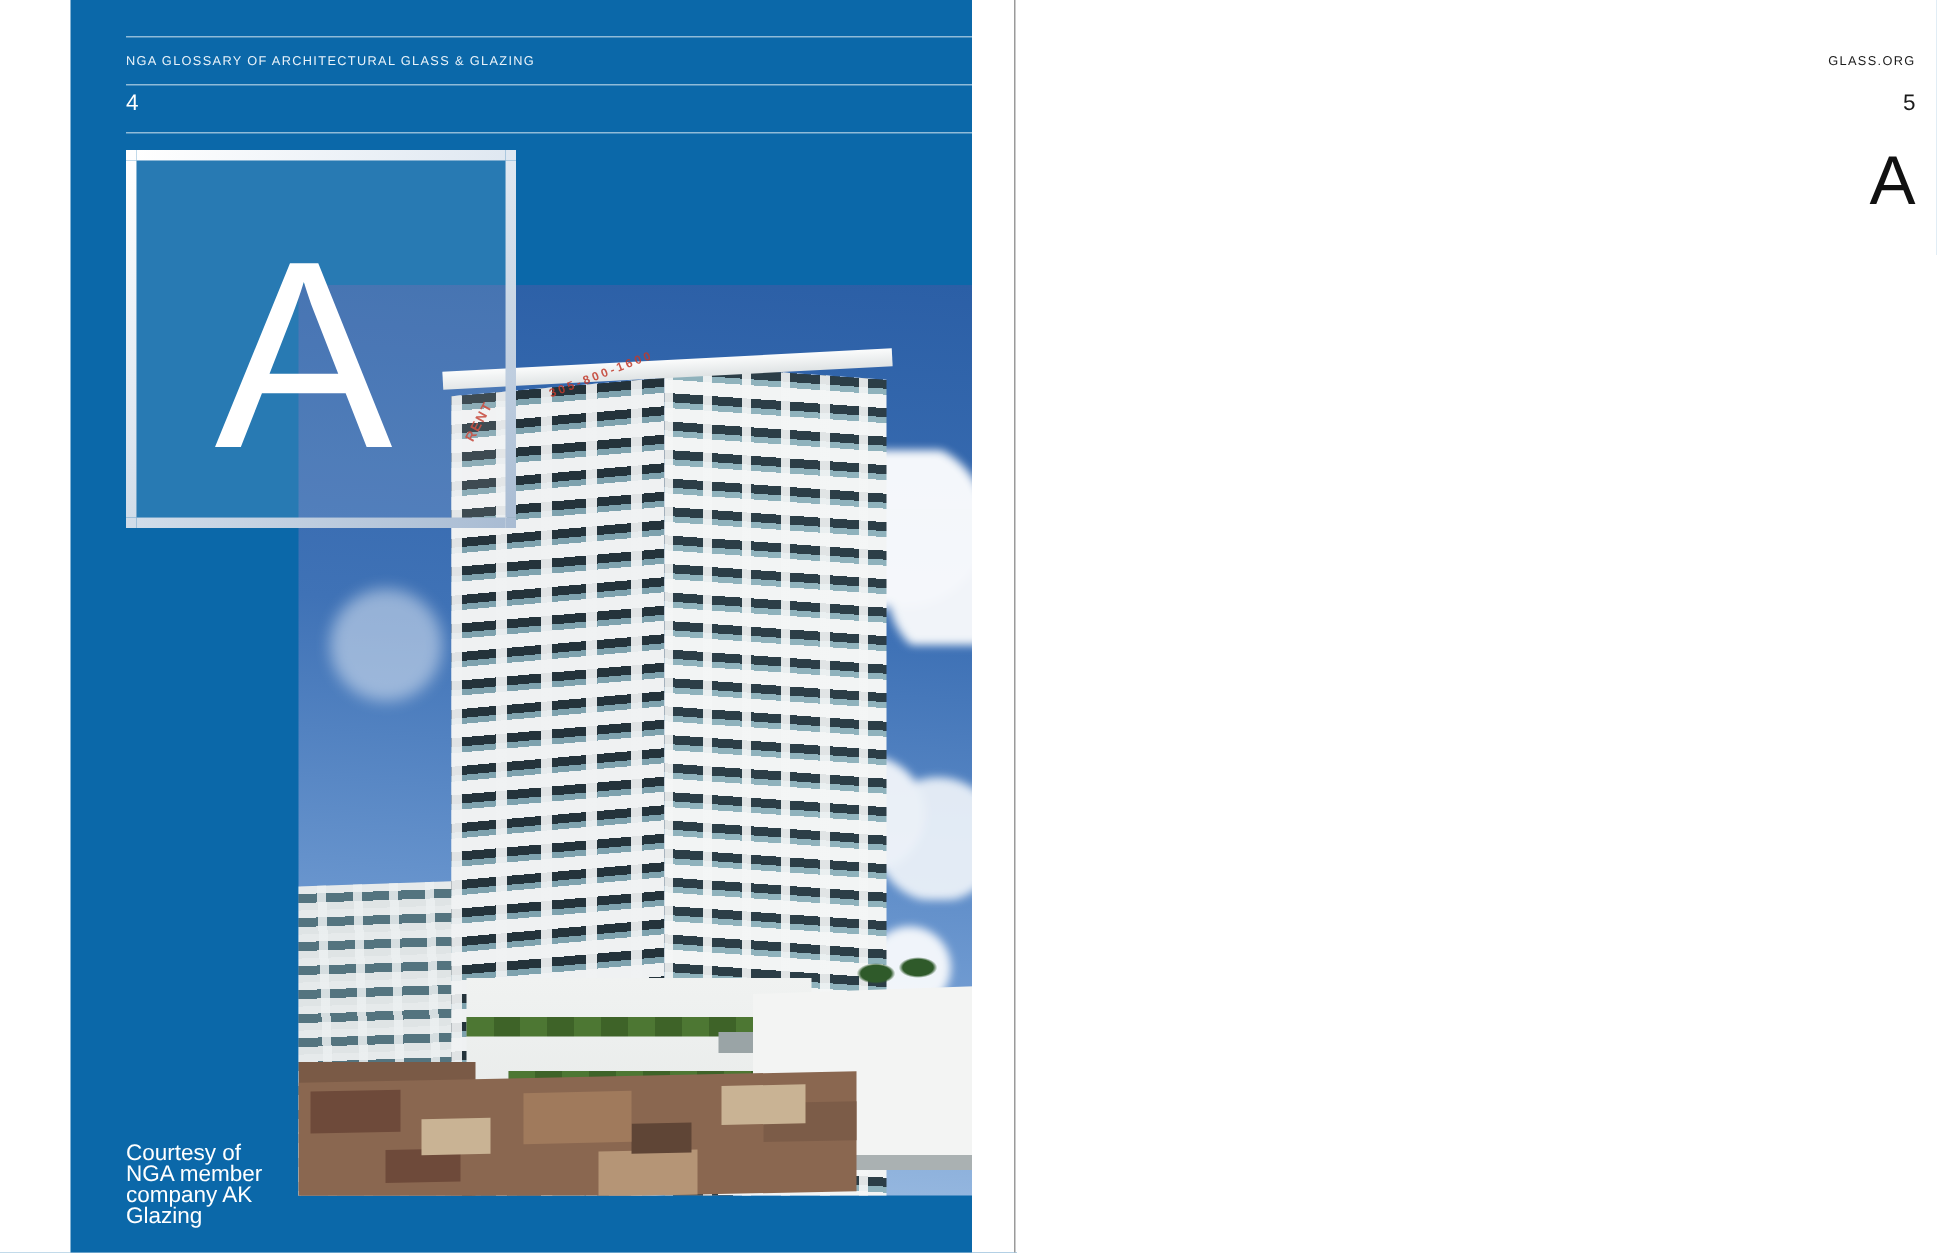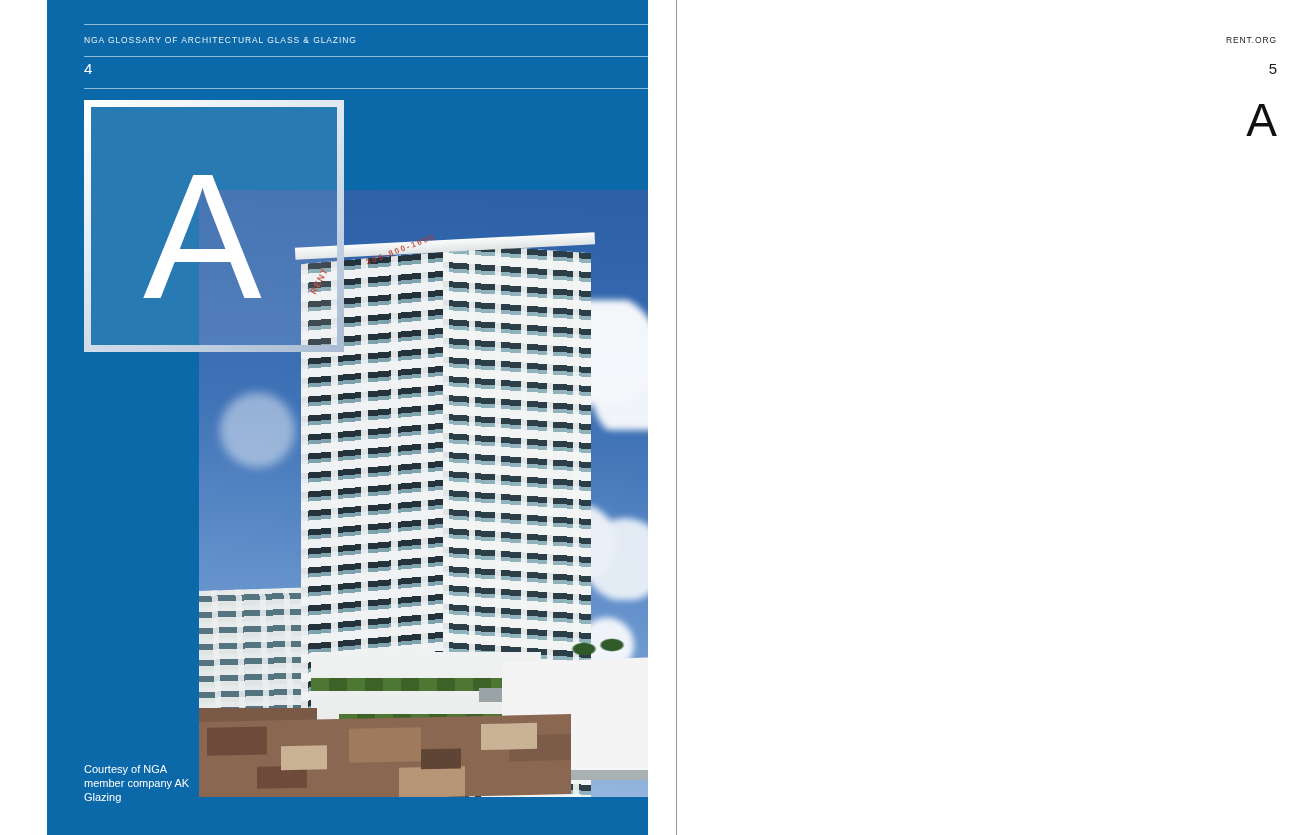--- a/index.html
+++ b/index.html
@@ -68,21 +68,21 @@
     background-position:8px 6px,82px 26px,150px 10px,222px 32px,282px 8px,58px 46px,200px 50px,310px 20px;}
   #camo2{position:absolute;left:0;top:518px;width:118px;height:90px;background:#7a5a46;
     background-image:linear-gradient(#c9b394,#c9b394),linear-gradient(#5f4536,#5f4536);
     background-repeat:no-repeat;background-size:40px 22px,52px 24px;background-position:10px 30px,55px 55px;}
   
   #frame{position:absolute;left:37px;top:100px;width:246px;height:238px;border:7px solid #e6ecf4;
     border-image:linear-gradient(145deg,#ffffff 0%,#dde6f0 45%,#a9bcd3 100%) 1;}
   #frame-fill{position:absolute;left:44px;top:107px;width:246px;height:238px;background:rgba(255,255,255,.12);}
   #big-a-left{position:absolute;left:96px;top:148px;color:#ffffff;font-size:178px;line-height:1;
     font-weight:400;}
-  #l-caption{position:absolute;left:37px;top:762px;width:110px;color:#ffffff;font-size:11px;line-height:14px;}
+  #l-caption{position:absolute;left:37px;top:762px;width:110px;color:#ffffff;font-size:15px;line-height:14px;}
   
   #page-right{position:absolute;left:648px;top:0;width:643px;height:835px;background:#ffffff;}
   #spine{position:absolute;left:676px;top:0;width:1px;height:835px;background:#9a9a9a;}
   .r-rule{position:absolute;left:680px;right:14px;height:1px;background:#8f8f8f;}
   #r-rule-1{top:24px;} #r-rule-2{top:55px;} #r-rule-3{top:88px;}
   #r-site{position:absolute;right:14px;top:35px;color:#1a1a1a;font-size:8.5px;letter-spacing:.9px;}
   #r-pagenum{position:absolute;right:14px;top:60px;color:#1a1a1a;font-size:15px;}
   #big-a-right{position:absolute;right:14px;top:97px;color:#111;font-size:46px;line-height:1;}
 </style>
 </head>
@@ -122,20 +122,20 @@
   </div>
 
   <div id="frame-fill"></div>
   <div id="frame"></div>
   <div id="big-a-left">A</div>
   <div id="l-caption">Courtesy of NGA member company AK Glazing</div>
 </div>
 
 <div id="page-right">
   <div class="r-rule" id="r-rule-1"></div>
-  <div id="r-site">RENT.ORG</div>
+  <div id="r-site">GLASS.ORG</div>
   <div class="r-rule" id="r-rule-2"></div>
   <div id="r-pagenum">5</div>
   <div class="r-rule" id="r-rule-3"></div>
   <div id="big-a-right">A</div>
 
 </div>
 <div id="spine"></div>
 
 </body></html>

